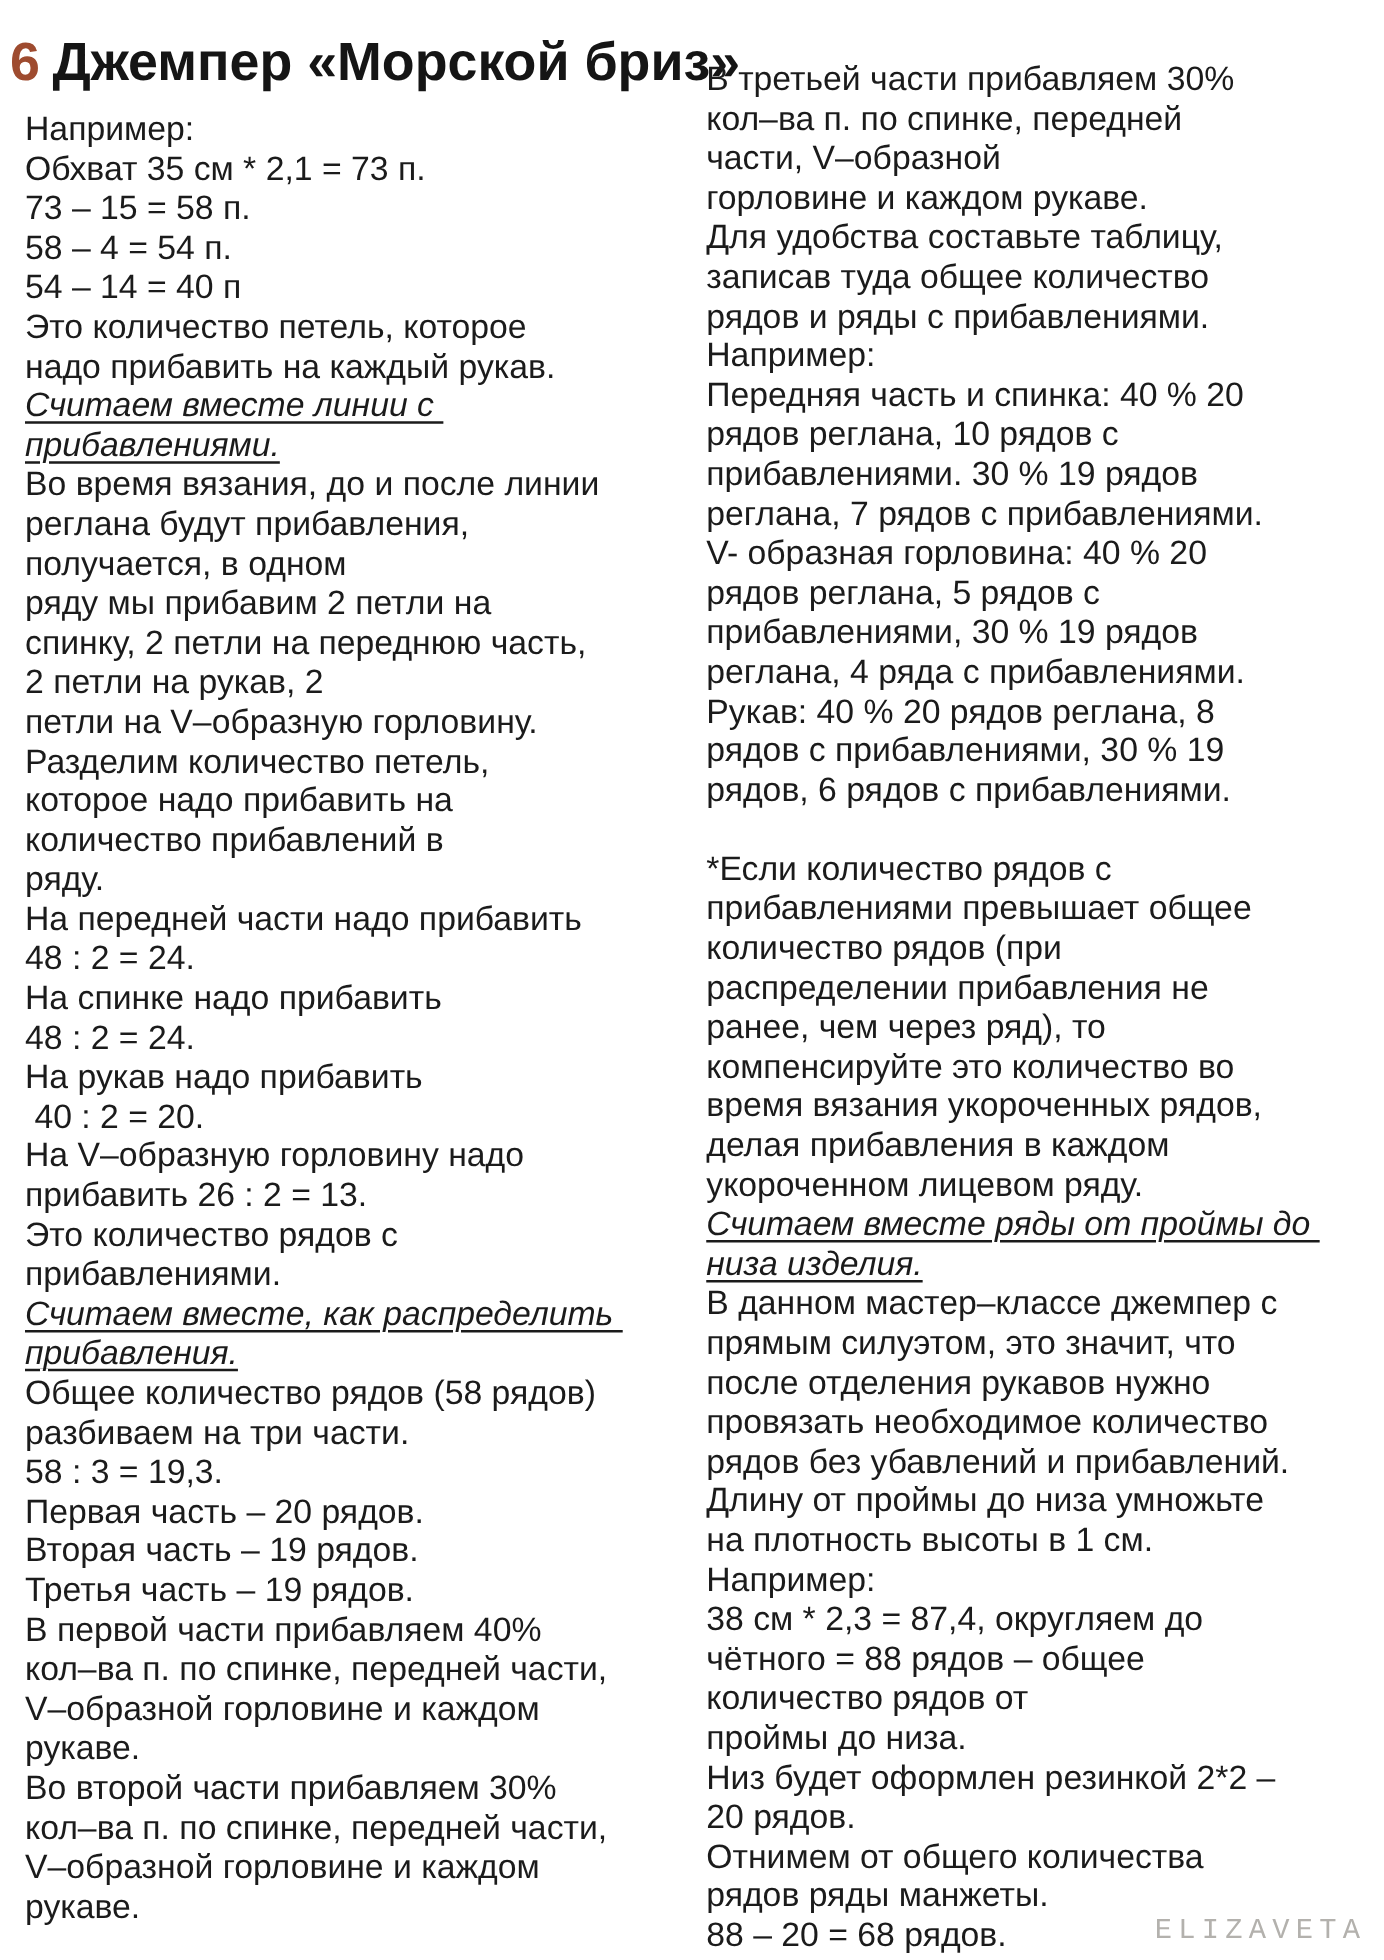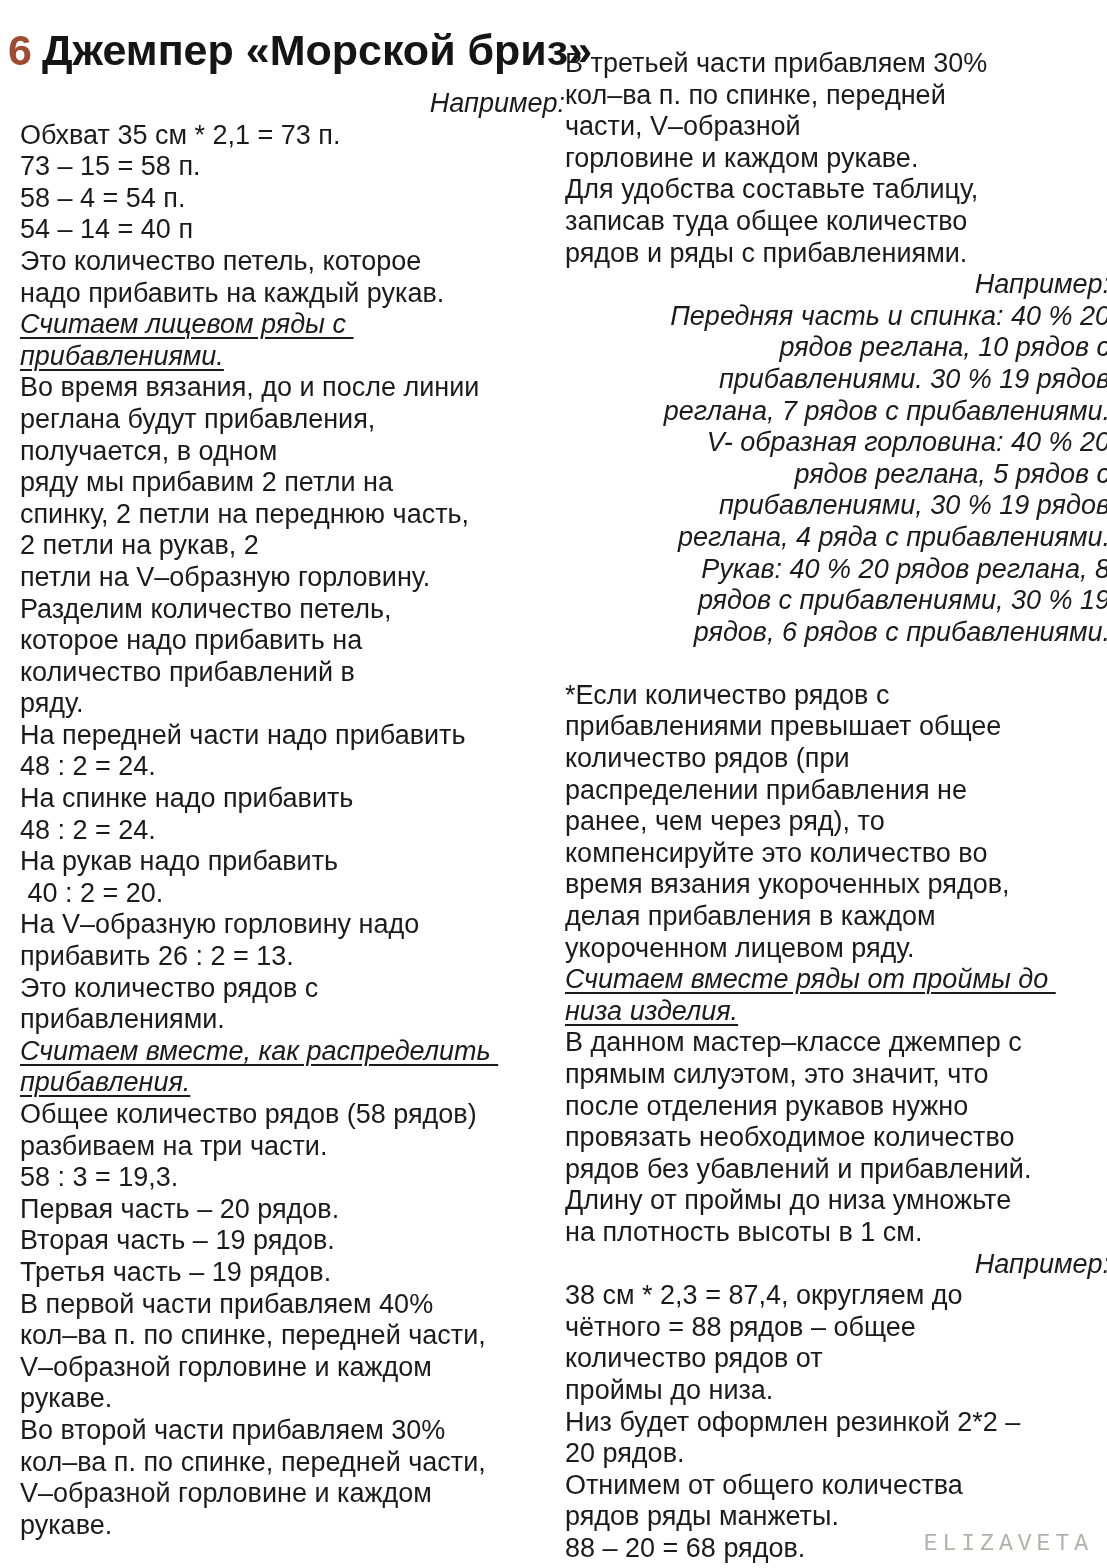--- a/index.html
+++ b/index.html
@@ -41,22 +41,20 @@
   }
   .col-right {
     left: 565px;
     top: 48px;
   }
   .block {
     margin: 0;
     white-space: pre-wrap;
   }
   .block.italic {
-    font-style: italic;
-    text-align: right;
   }
   .block.heading {
     font-style: italic;
     text-decoration: underline;
     text-decoration-thickness: 2px;
     text-underline-offset: 4px;
   }
   .block.spacer {
     height: 31.6px;
   }
@@ -76,21 +74,21 @@
 <h1 class="page-title"><span class="title-number">6</span><span>Джемпер «Морской бриз»</span></h1>
 
 <div class="col col-left">
     <p class="block italic">Например:</p>
     <p class="block normal">Обхват 35 см * 2,1 = 73 п.
 73 – 15 = 58 п.
 58 – 4 = 54 п.
 54 – 14 = 40 п
 Это количество петель, которое
 надо прибавить на каждый рукав.</p>
-    <p class="block heading">Считаем лицевом ряды с 
+    <p class="block heading">Считаем вместе линии с 
 прибавлениями.</p>
     <p class="block normal">Во время вязания, до и после линии
 реглана будут прибавления,
 получается, в одном
 ряду мы прибавим 2 петли на
 спинку, 2 петли на переднюю часть,
 2 петли на рукав, 2
 петли на V–образную горловину.
 Разделим количество петель,
 которое надо прибавить на

